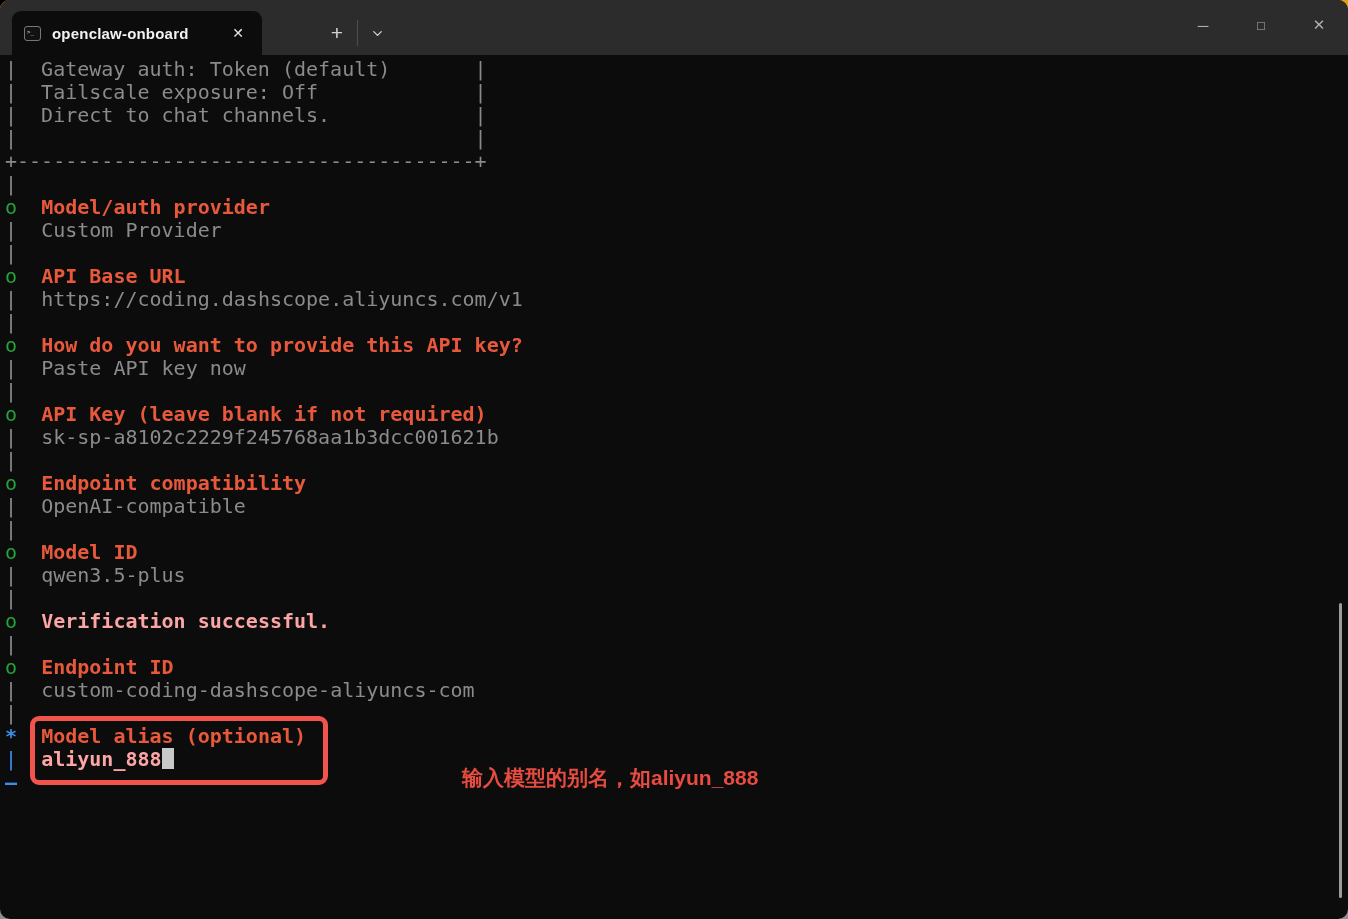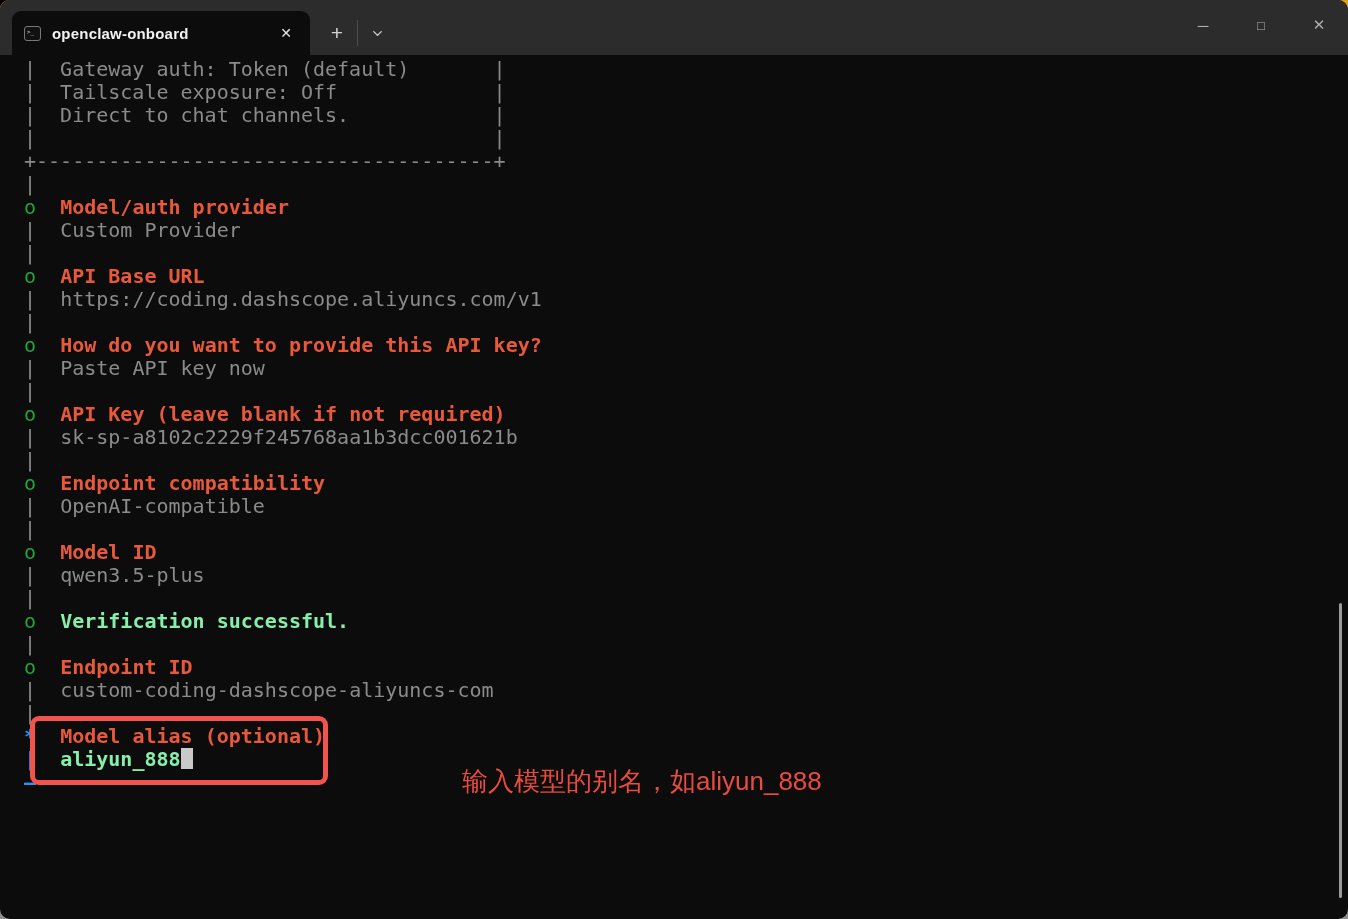--- a/index.html
+++ b/index.html
@@ -14,21 +14,21 @@
   .corner-bl{left:0;bottom:0;width:12px;height:12px;background:#8f8f8f;}
   .corner-br{right:0;bottom:0;width:12px;height:12px;background:#8f8f8f;}
 
   .window{
     position:absolute;inset:0;z-index:1;border-radius:10px;overflow:hidden;
     background:#0c0c0c;
   }
   
   .titlebar{position:relative;height:55px;background:#2c2c2c;}
   .tab{
-    position:absolute;left:12px;top:11px;width:298px;height:44px;
+    position:absolute;left:12px;top:11px;width:250px;height:44px;
     background:#0c0c0c;border-radius:9px 9px 0 0;
     display:flex;align-items:center;padding:0 12px;box-sizing:border-box;
   }
   .tab-icon{
     width:17px;height:15px;box-sizing:border-box;flex:0 0 auto;
     background:#111;border:1px solid #777;border-radius:3px;
     color:#ddd;font-size:6px;line-height:6px;padding:2px 0 0 2px;overflow:hidden;
     font-family:"DejaVu Sans Mono",monospace;
   }
   .tab-label{
@@ -52,48 +52,49 @@
     width:58px;height:50px;display:flex;align-items:center;justify-content:center;
     color:#aeaeae;cursor:pointer;
   }
   .win-btn.min{font-size:15px;}
   .win-btn.max{font-size:13px;}
   .win-btn.close{font-size:15px;}
 
   
   .terminal{
     position:absolute;left:0;right:0;top:55px;bottom:0;
-    padding:3px 0 0 24px;
+    padding:3px 0 0 5px;
     font-family:"DejaVu Sans Mono","Liberation Mono",monospace;
     font-size:20px;line-height:23px;white-space:pre;
   }
   .term-line{height:23px;}
   .c-gray{color:#8b8b8b;}
   .c-orange{color:#e8593c;margin-top:8px;}
   .c-green{color:#23a339;}
   .c-blue{color:#3b8eea;}
-  .c-white{color:#86efac;}
+  .c-white{color:#fca5a5;}
   .bold{font-weight:700;}
   .cursor-block{
     display:inline-block;width:12px;height:21px;background:#c9c9c9;
     vertical-align:-3px;
   }
   
   .scroll-thumb{
     position:absolute;right:6px;top:603px;width:3px;height:295px;
     background:#9b9b9b;border-radius:2px;z-index:3;cursor:pointer;
   }
   .annot-box{
     position:absolute;left:30px;top:716px;width:298px;height:69px;
     box-sizing:border-box;border:5px solid #f1534d;border-radius:9px;z-index:3;
   }
   .annot-note{
     position:absolute;left:462px;top:764px;z-index:3;
-    color:#e84b40;font-size:26px;white-space:nowrap;
+    color:#e84b40;font-size:21px;white-space:nowrap;
     font-family:"Liberation Sans",sans-serif;
+    font-weight:bold;
   }
 </style>
 </head>
 <body>
 
 <div class="corner corner-tl"></div>
 <div class="corner corner-tr"></div>
 <div class="corner corner-bl"></div>
 <div class="corner corner-br"></div>
 

